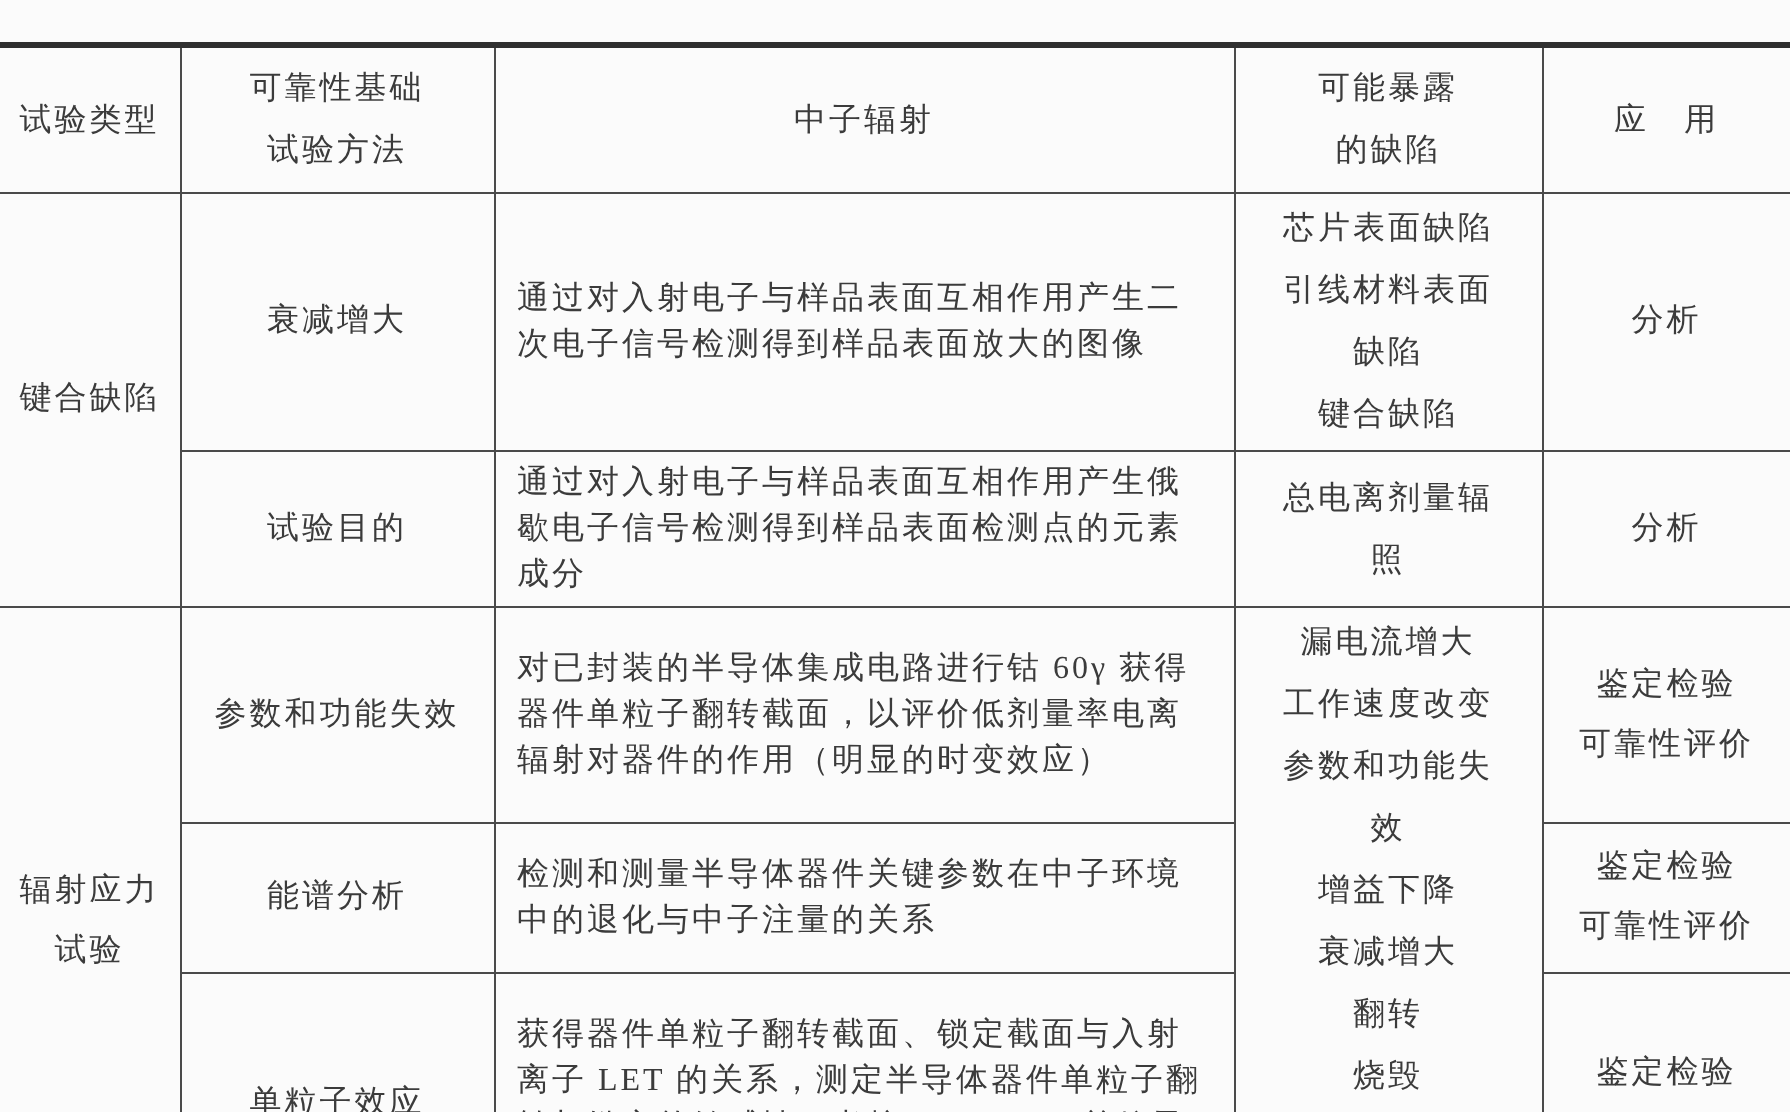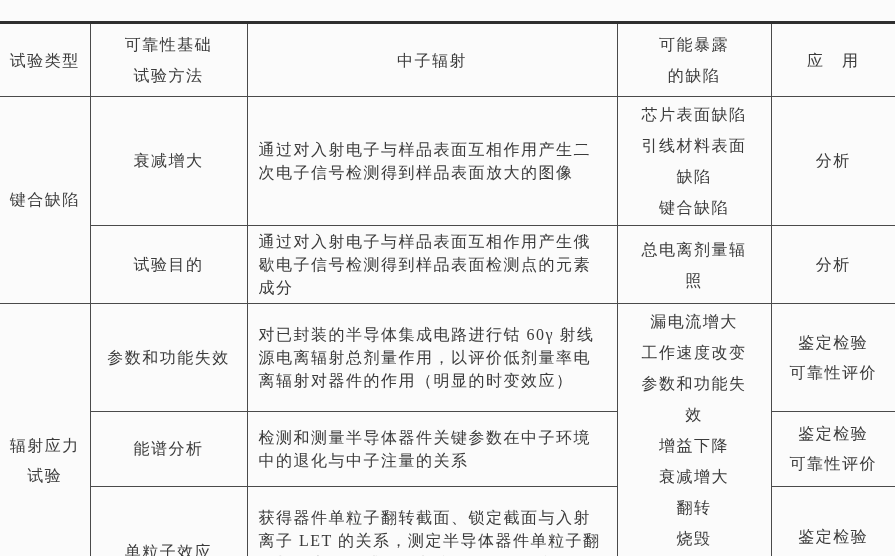--- a/index.html
+++ b/index.html
@@ -93,21 +93,21 @@
       <td class="c-method">试验目的</td>
       <td class="c-purpose">通过对入射电子与样品表面互相作用产生俄歇电子信号检测得到样品表面检测点的元素成分</td>
       <td class="c-defects">总电离剂量辐照</td>
       <td class="c-app">分析</td>
     </tr>
 
     <tr class="r-tid">
       <td rowspan="3" class="c-type">辐射应力
 试验</td>
       <td class="c-method">参数和功能失效</td>
-      <td class="c-purpose">对已封装的半导体集成电路进行钴 60γ 射线源电离辐射总剂量作用，以评价低剂量率电离辐射对器件的作用（明显的时变效应）</td>
+      <td class="c-purpose">对已封装的半导体集成电路进行钴 60γ 获得器件单粒子翻转截面，以评价低剂量率电离辐射对器件的作用（明显的时变效应）</td>
       <td rowspan="3" class="c-defects">漏电流增大
 工作速度改变
 参数和功能失效
 增益下降
 衰减增大
 翻转
 烧毁
 闩锁
 暗电流增大</td>
       <td class="c-app">鉴定检验

